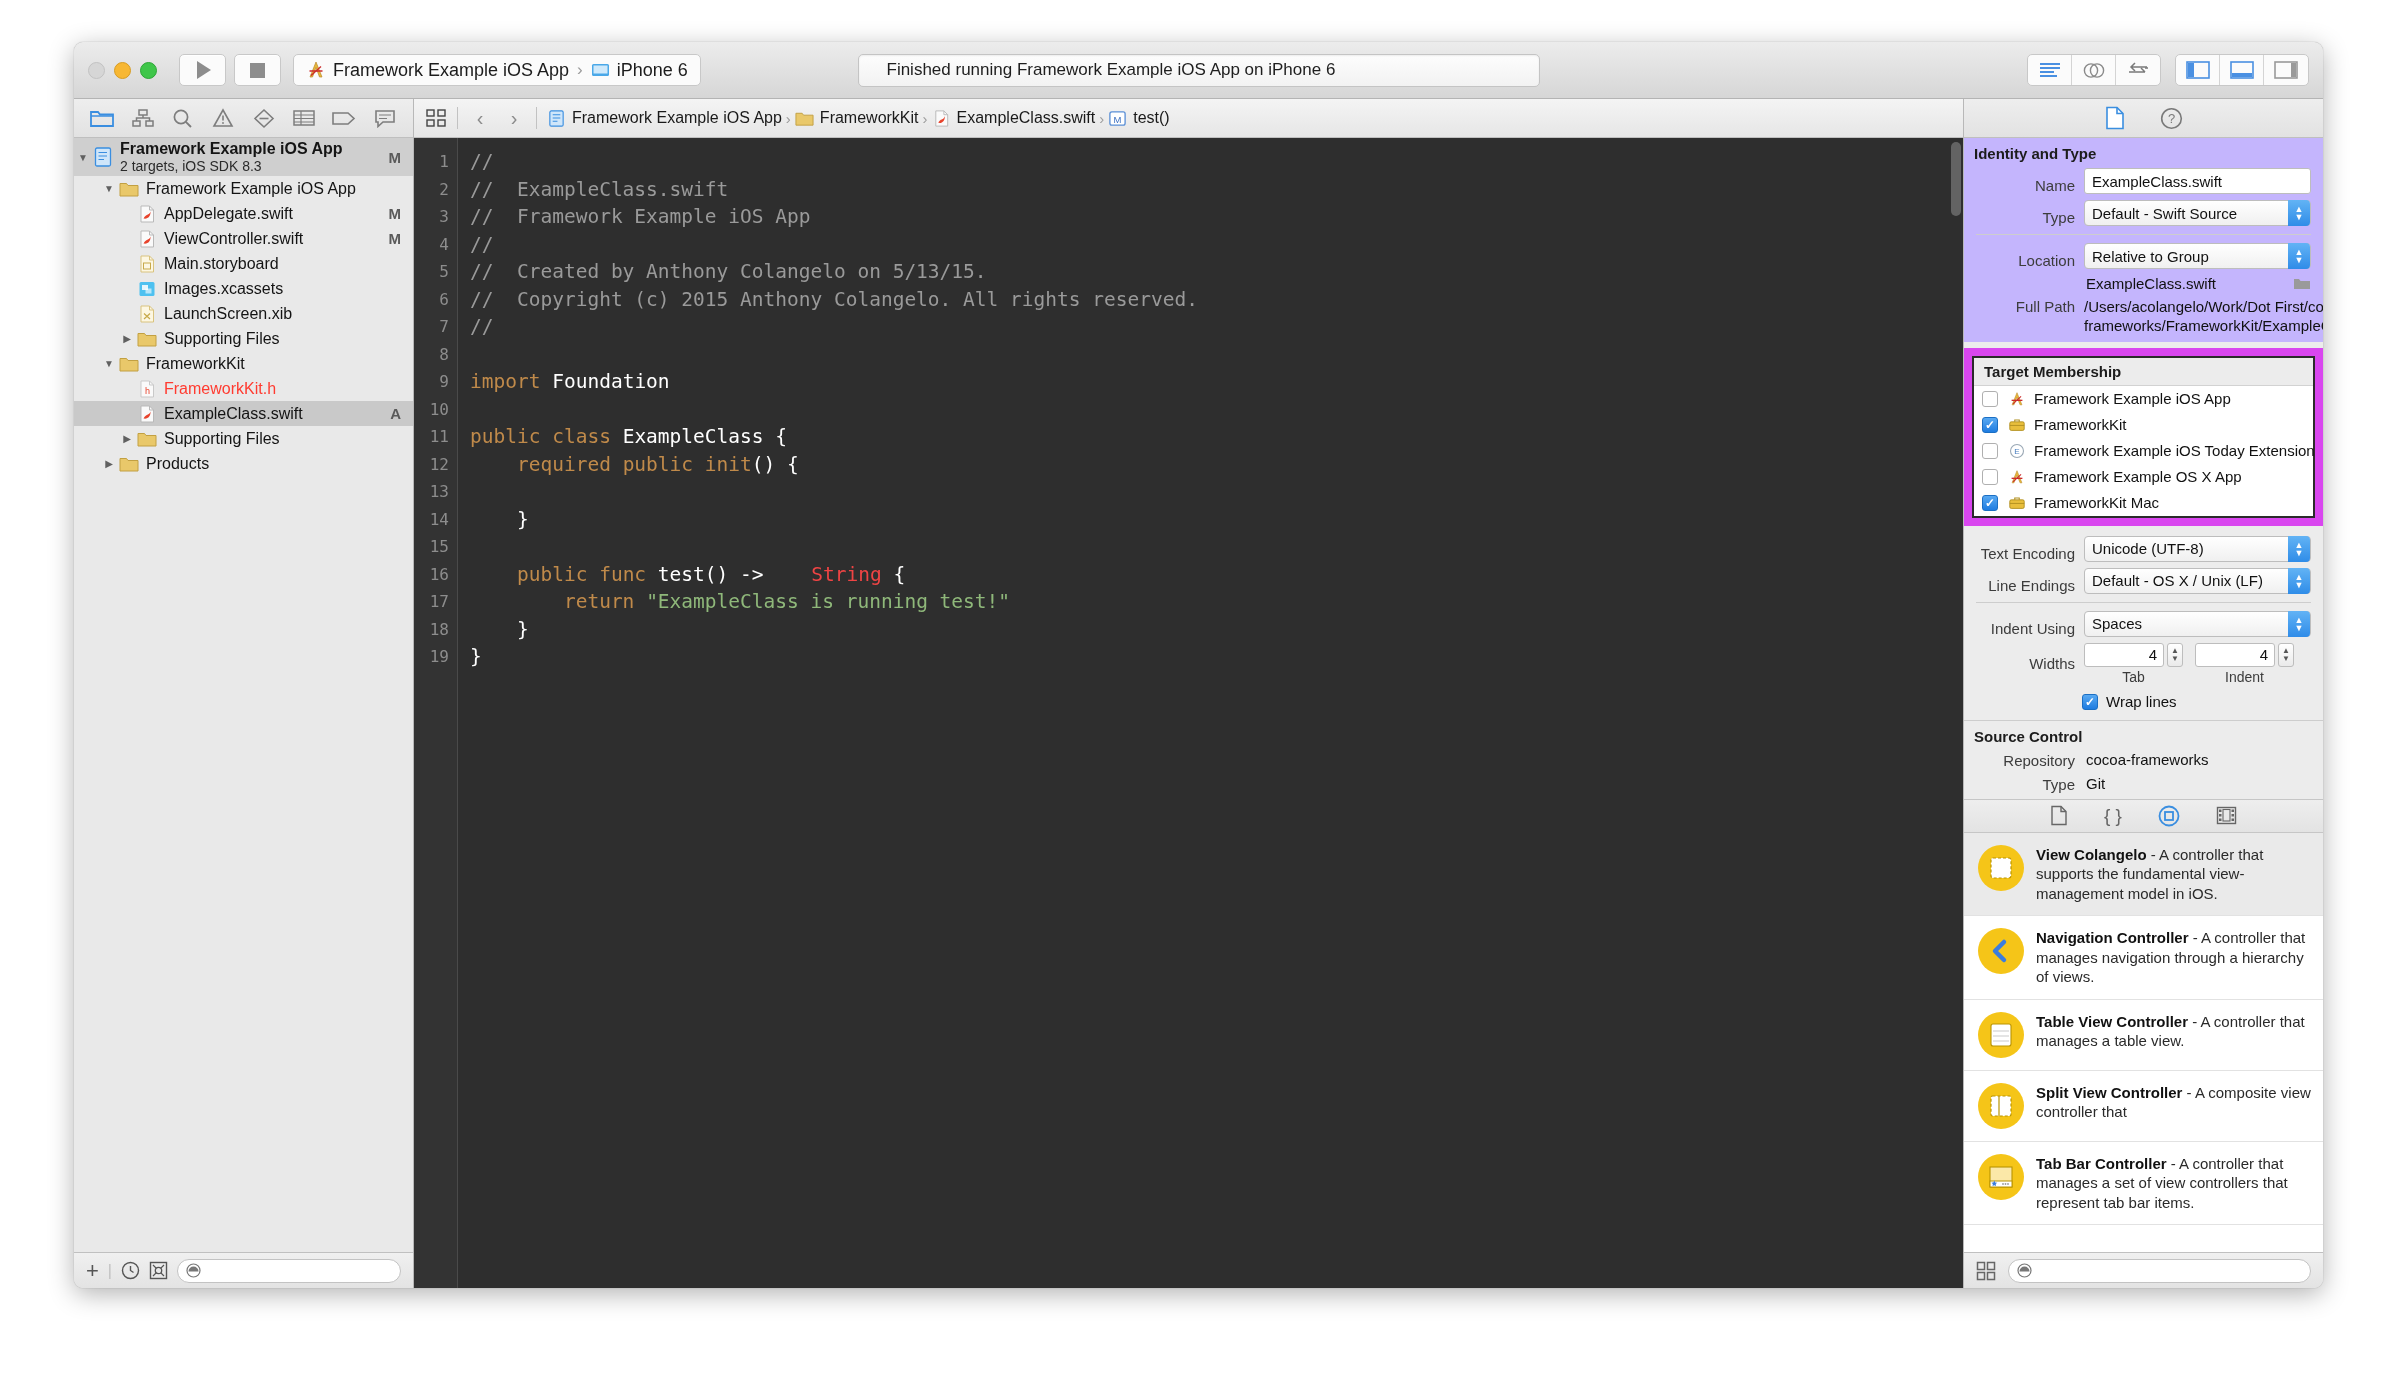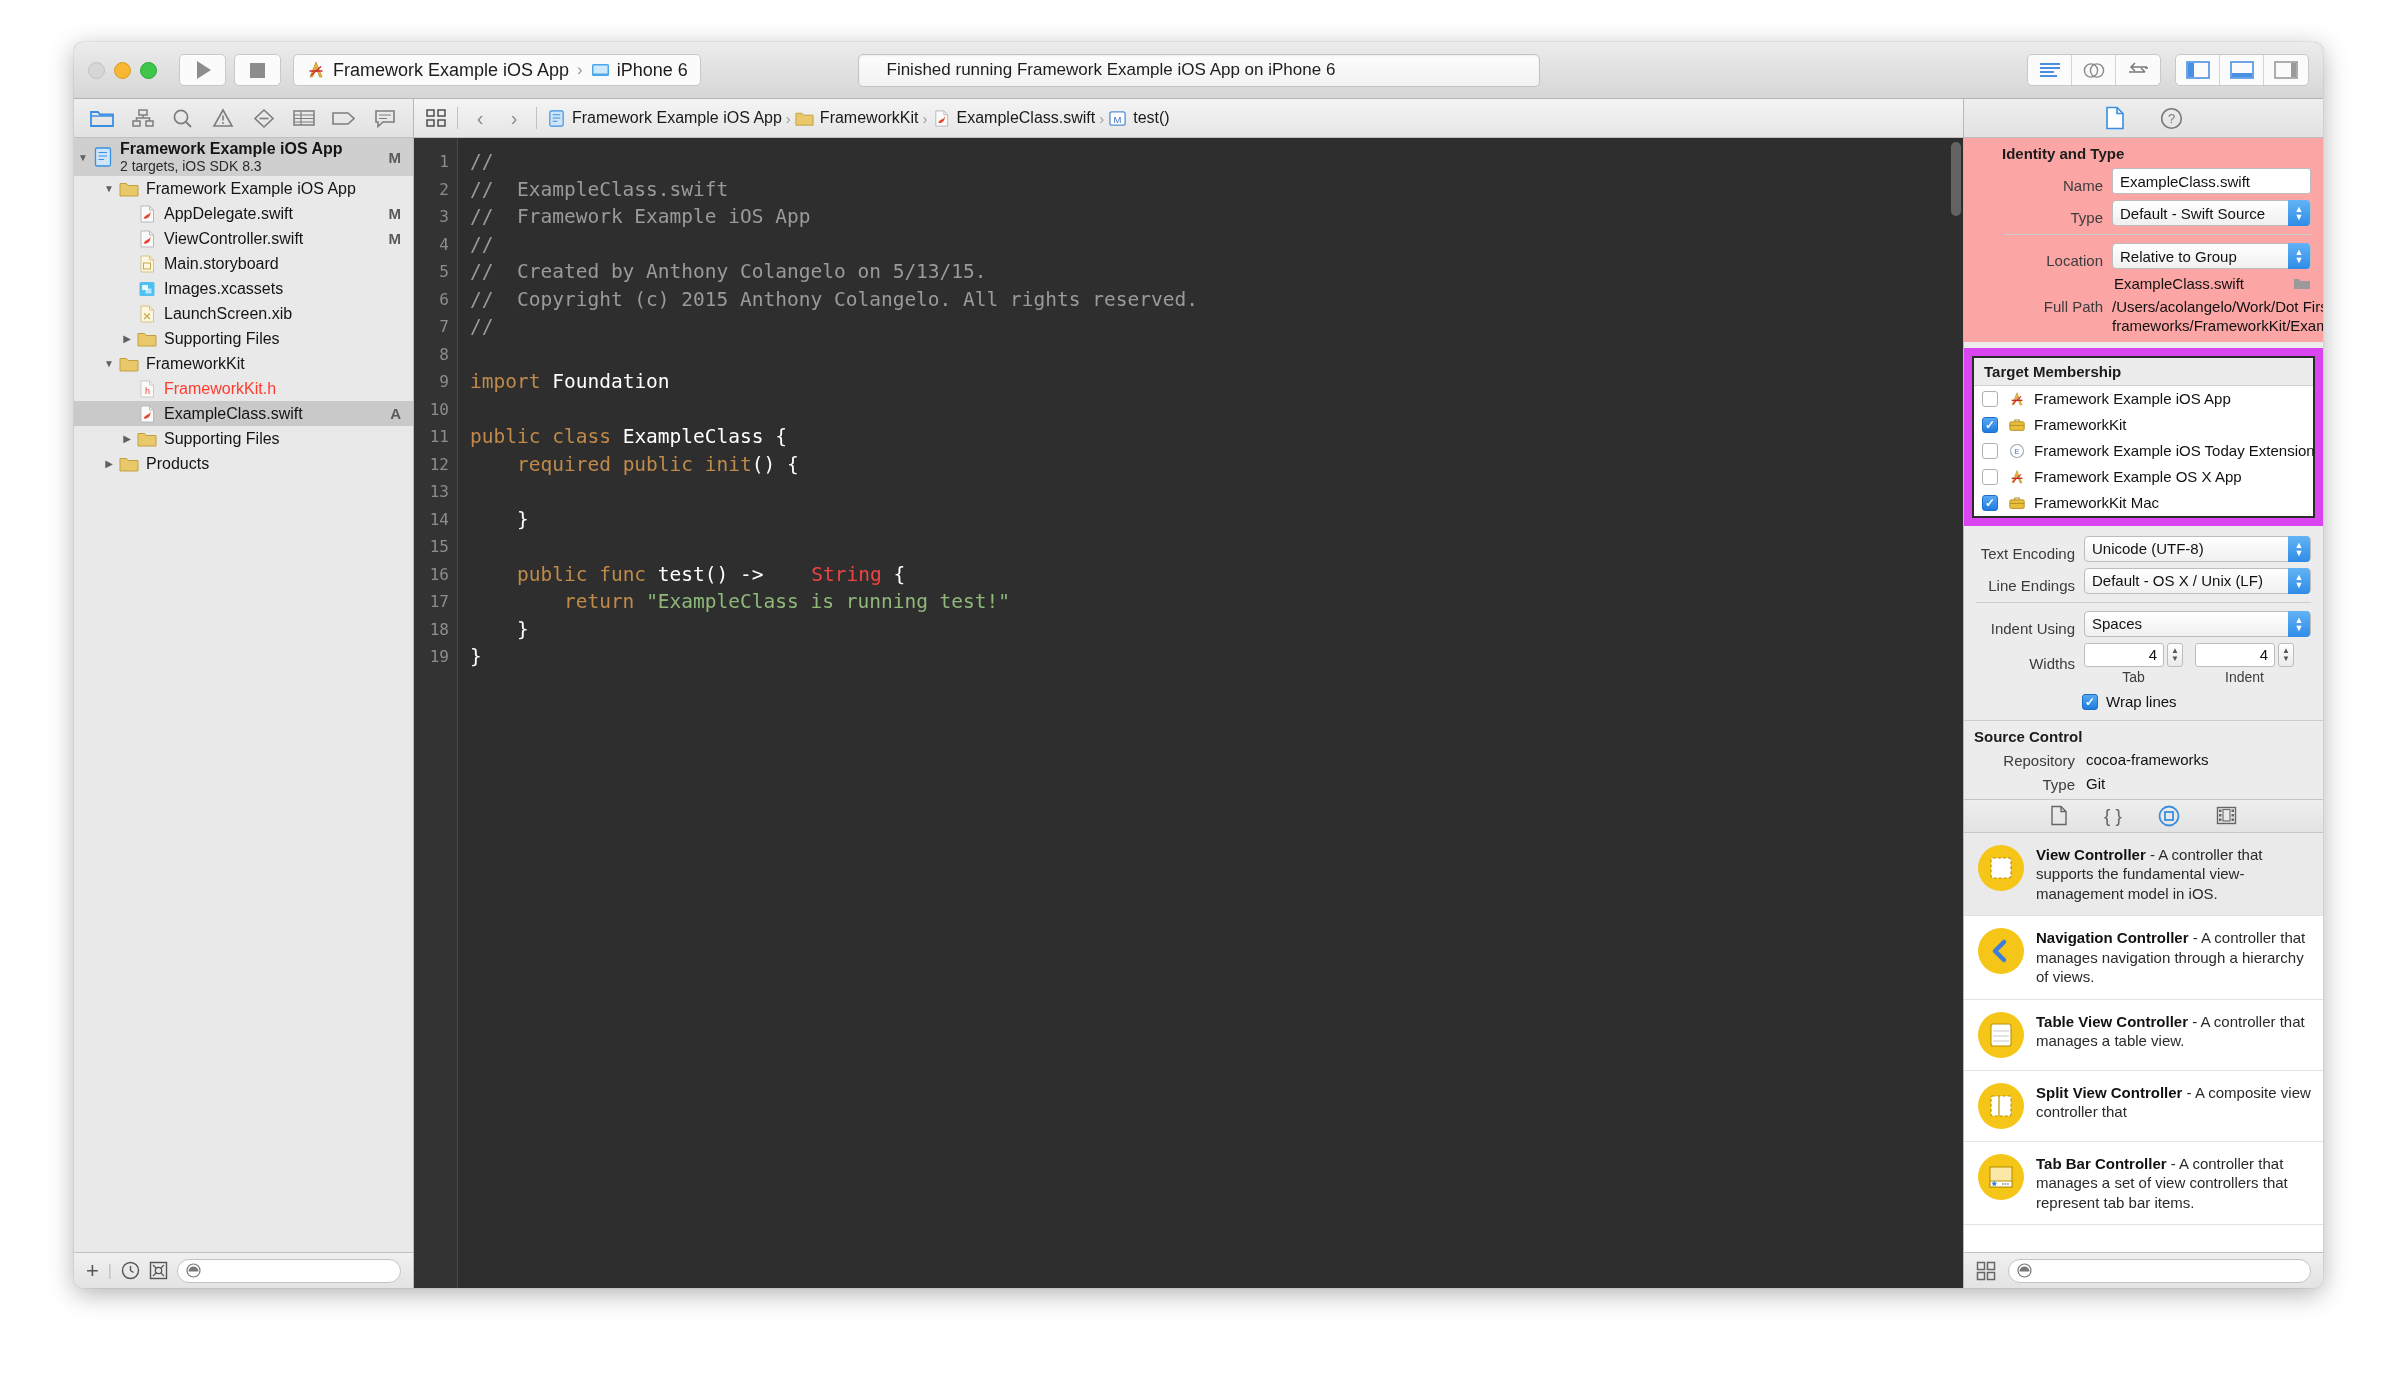--- a/index.html
+++ b/index.html
@@ -222,21 +222,21 @@
     background: #ececec;
     border-left: 1px solid #b8b8b8;
     display:flex; flex-direction:column;
   }
   #insp-tabs {
     height: 39px; flex:none;
     background: linear-gradient(#eeeeee,#e2e2e2);
     border-bottom: 1px solid #bfbfbf;
     display:flex; align-items:center; justify-content:center; gap: 34px;
   }
-  #insp-top { background:#fca5a5;padding-left:28px; }
+  #insp-top { background:#c4b5fd; }
   .sec-head {
     font-size: 15px; font-weight: bold; color:#1c1c1c;
     padding: 7px 10px 6px 10px;
   }
   .frow { display:flex; align-items:flex-end; margin-bottom: 6px; padding: 0 12px; }
   .flabel {
     width: 108px; flex:none; text-align:right;
     font-size: 15px; color:#3c3c3c; padding-right: 9px;
     white-space: nowrap;
   }
@@ -945,21 +945,21 @@
         </svg>
       </div>
 
       <div id="lib-list">
           <div class="lib-item sel">
             <div class="lib-ico">
               <svg viewBox="0 0 30 30" width="30" height="30">
                 <rect x="5" y="5" width="20" height="20" rx="2" fill="#fff" stroke="#b99400" stroke-width="1.2" stroke-dasharray="3 2"></rect>
               </svg>
             </div>
-            <div class="lib-txt"><b>View Controller</b><span> - A controller that supports the fundamental view-management model in iOS.</span></div>
+            <div class="lib-txt"><b>View Colangelo</b><span> - A controller that supports the fundamental view-management model in iOS.</span></div>
           </div>
           <div class="lib-item">
             <div class="lib-ico">
               <svg viewBox="0 0 30 30" width="30" height="30">
                 <path d="M18 6 L9 15 L18 24" fill="none" stroke="#3b7ddd" stroke-width="4.5" stroke-linecap="round" stroke-linejoin="round"></path>
               </svg>
             </div>
             <div class="lib-txt"><b>Navigation Controller</b><span> - A controller that manages navigation through a hierarchy of views.</span></div>
           </div>
           <div class="lib-item">

